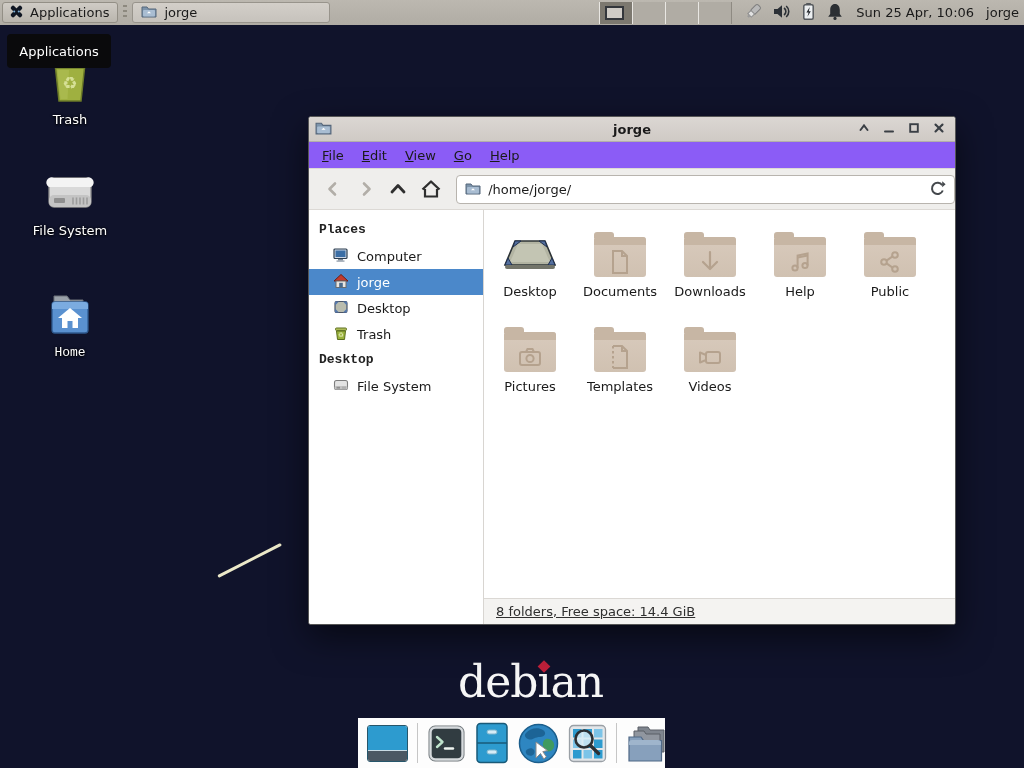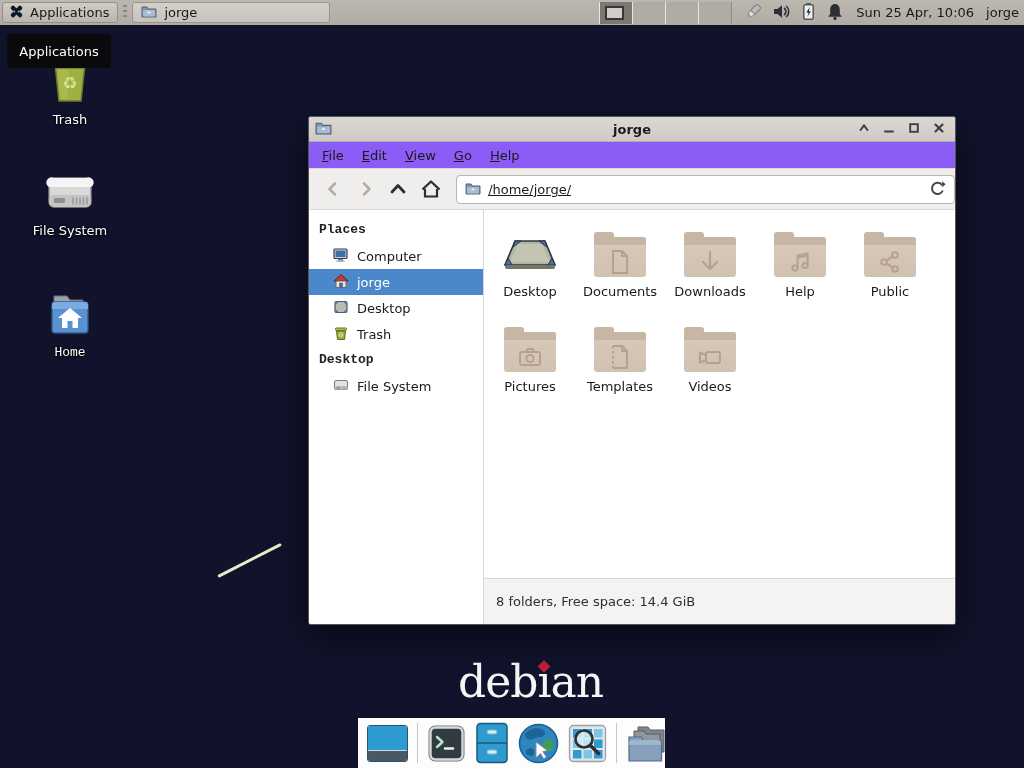--- a/index.html
+++ b/index.html
@@ -53,42 +53,42 @@
   .titlebar .wtitle { position:absolute; left:0; right:0; text-align:center; font-weight:bold; }
   .winbtns { margin-left:auto; display:flex; align-items:center; gap:13px; padding-right:10px; z-index:2; }
   .menubar { height:27px; background:#8b5cf6; border-bottom:1px solid #dcd9d5; display:flex;
              align-items:center; padding-left:4px; flex:none; }
   .menu-item { display:inline-block; padding:4px 9px; }
   .menu-item::first-letter { text-decoration:underline; }
   .toolbar { height:41px; background:#efeeec; border-bottom:1px solid #dcd9d5; display:flex;
              align-items:center; padding-left:8px; flex:none; }
   .navbtn { width:36px; height:30px; display:flex; align-items:center; justify-content:center; }
   .location { margin-left:9px; width:550px; height:29px; background:#fff; border:1px solid #b8b4ae;
-              border-radius:4px; display:flex; align-items:center; padding:0 8px; gap:7px;text-decoration:underline; }
+              border-radius:4px; display:flex; align-items:center; padding:0 8px; gap:7px; }
   .location input { flex:1; border:none; outline:none; background:transparent; font:13px "DejaVu Sans",sans-serif; color:#1a1a1a; }
   .wbody { flex:1; display:flex; min-height:0; }
   .sidebar { width:175px; background:#fff; border-right:1px solid #d8d5d1; padding-top:7px; flex:none; }
   .side-header { font-weight:bold; padding:5px 10px 6px 10px; color:#222;font-family:Liberation Mono, monospace; }
   .side-item { height:26px; display:flex; align-items:center; gap:8px; padding-left:24px;text-align:right; }
   .side-item.selected { background:#4b88ca; color:#fff; }
   .main { flex:1; position:relative; background:#fff; }
   .grid { display:grid; grid-template-columns:repeat(5,90px); grid-auto-rows:95px; padding:9px 0 0 1px; }
   .fitem { display:flex; flex-direction:column; align-items:center; }
   .ficonbox { height:58px; display:flex; align-items:flex-end; justify-content:center; }
   .flabel { margin-top:7px; }
   .folder { width:52px; height:40px; position:relative; border-radius:3px;
             background:linear-gradient(#d8cabc,#d0c1b1); }
   .folder::before { content:""; position:absolute; top:-5px; left:0; width:20px; height:6px;
             background:#c7b6a4; border-radius:3px 3px 0 0; }
   .folder::after { content:""; position:absolute; top:0; left:0; right:0; height:8px;
             background:#c7b6a4; border-radius:3px 3px 0 0; }
   .folder svg { position:absolute; left:50%; top:12px; transform:translateX(-50%); }
-  .statusbar { position:absolute; left:0; right:0; bottom:0; height:46px; background:#f4f3f1;
+  .statusbar { position:absolute; left:0; right:0; bottom:0; height:26px; background:#f4f3f1;
                border-top:1px solid #dbd8d4; display:flex; align-items:center; padding-left:12px;
-               color:#2f2f2f; }
+               color:#2f2f2f;text-decoration:underline; }
 
   
   .debian { position:absolute; left:458px; top:660px; font-family:"DejaVu Serif","Liberation Serif",serif;
             font-size:44px; color:#f6f6f6; display:flex; line-height:1; letter-spacing:-1px; z-index:5; }
   .istack { position:relative; }
   .diamond { position:absolute; left:50%; top:2px; width:9px; height:9px; background:#c0203a;
              transform:translateX(-50%) rotate(45deg); }
 
   
   .dock { position:absolute; left:358px; top:718px; width:307px; height:50px; background:#fdfdfd;

